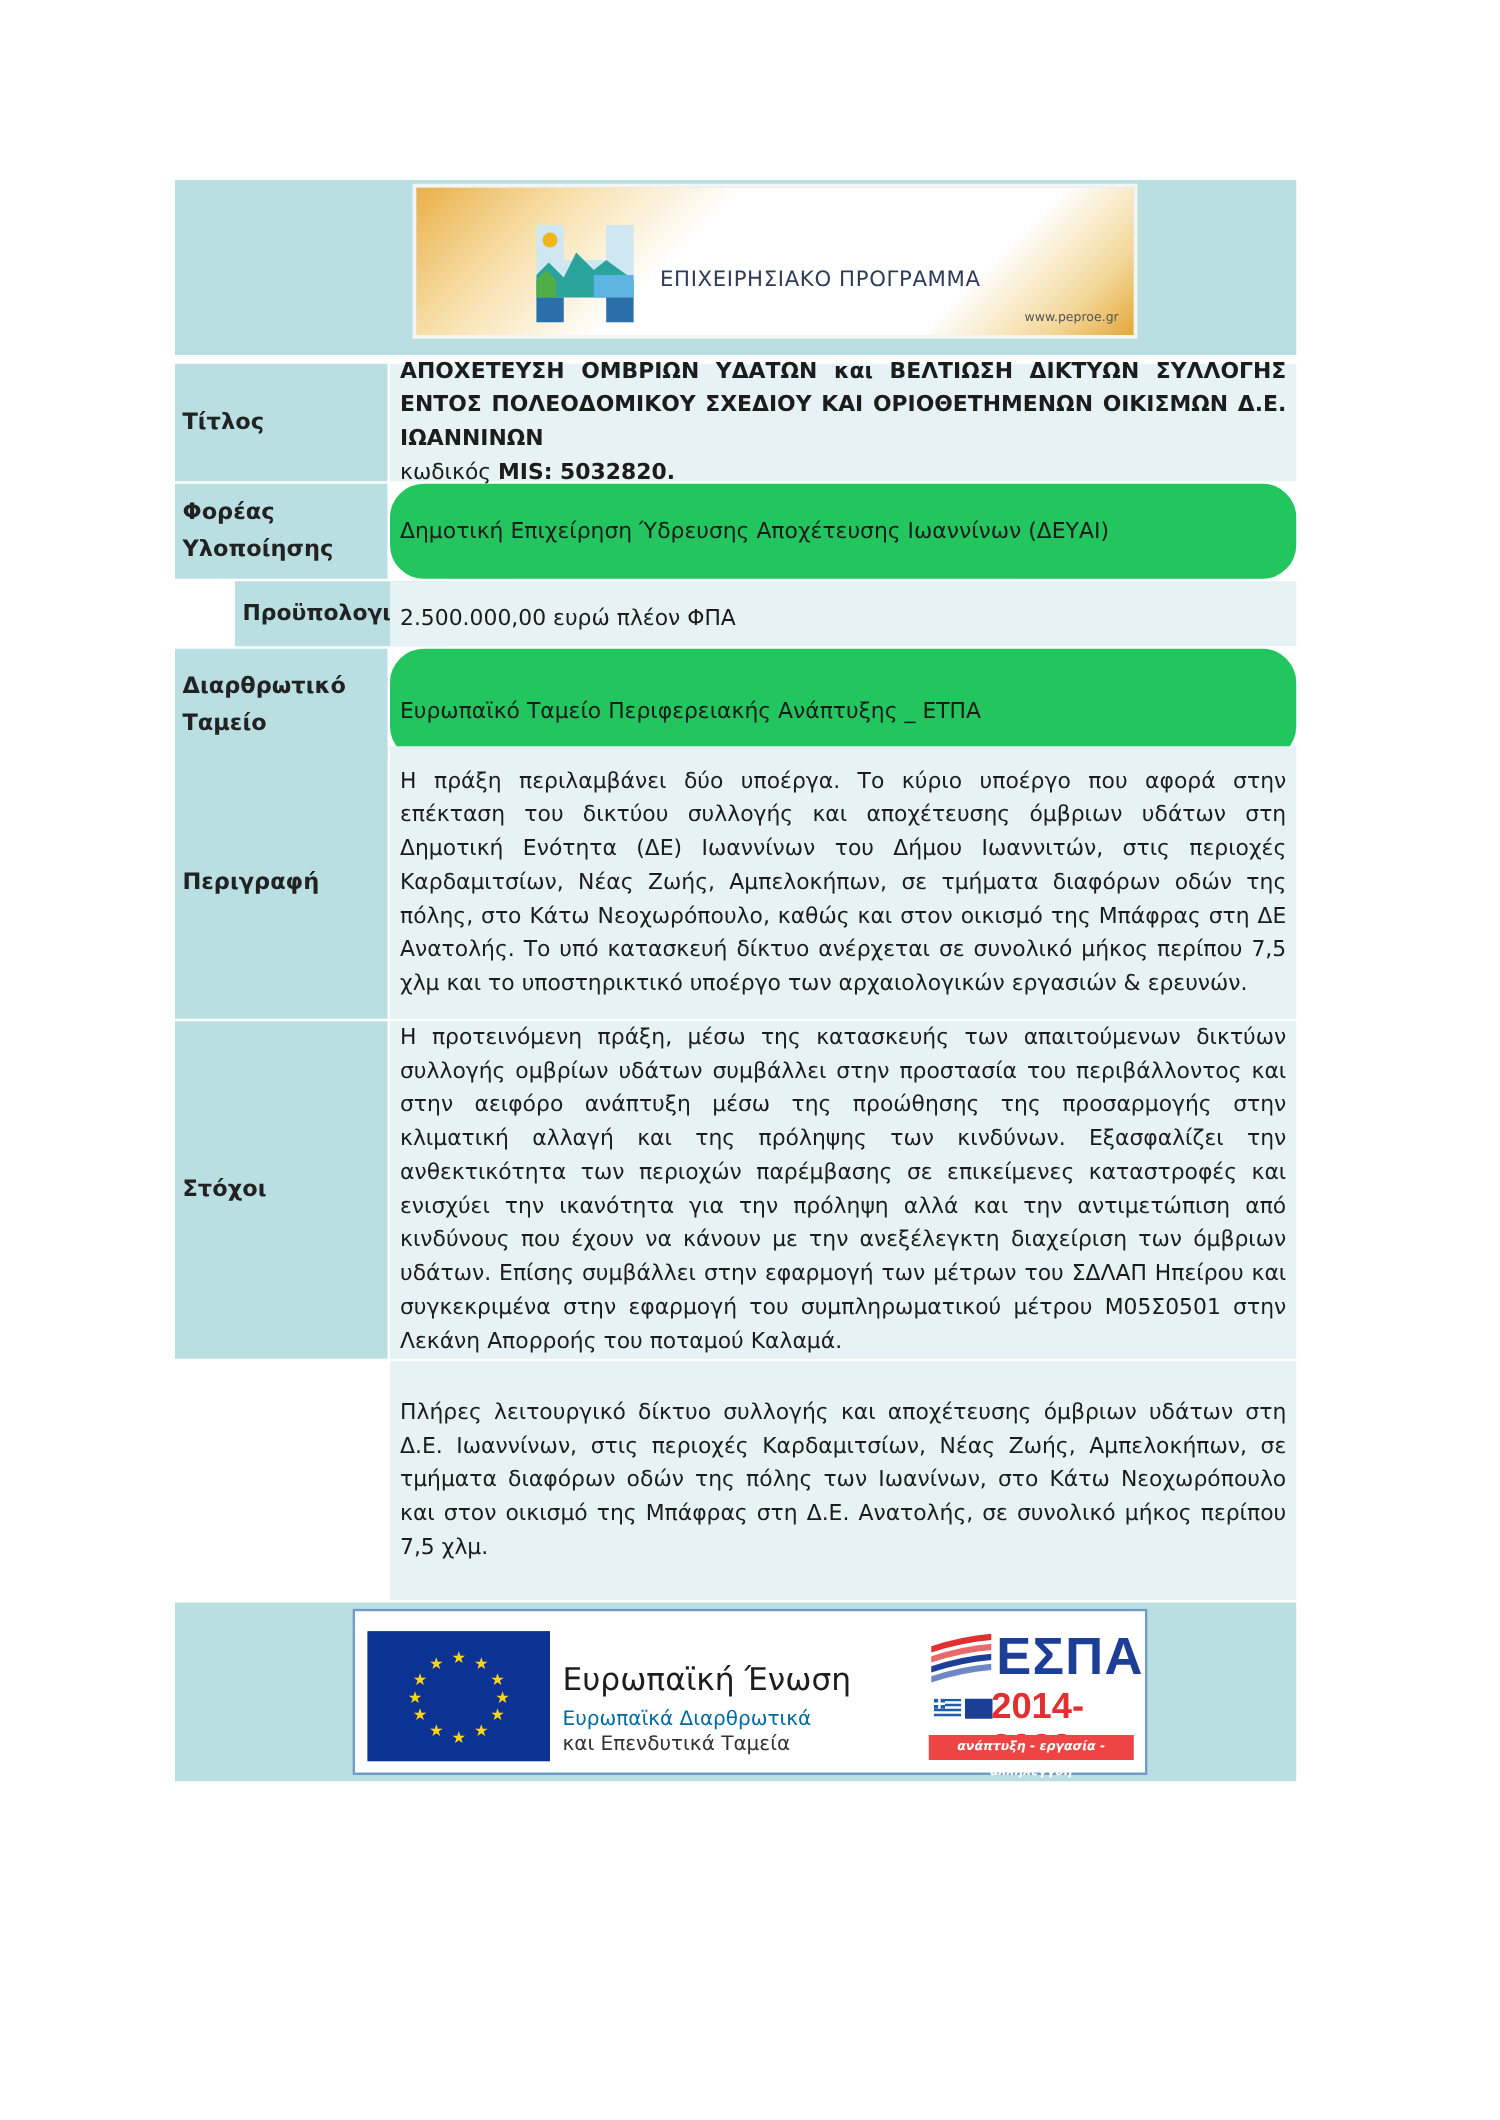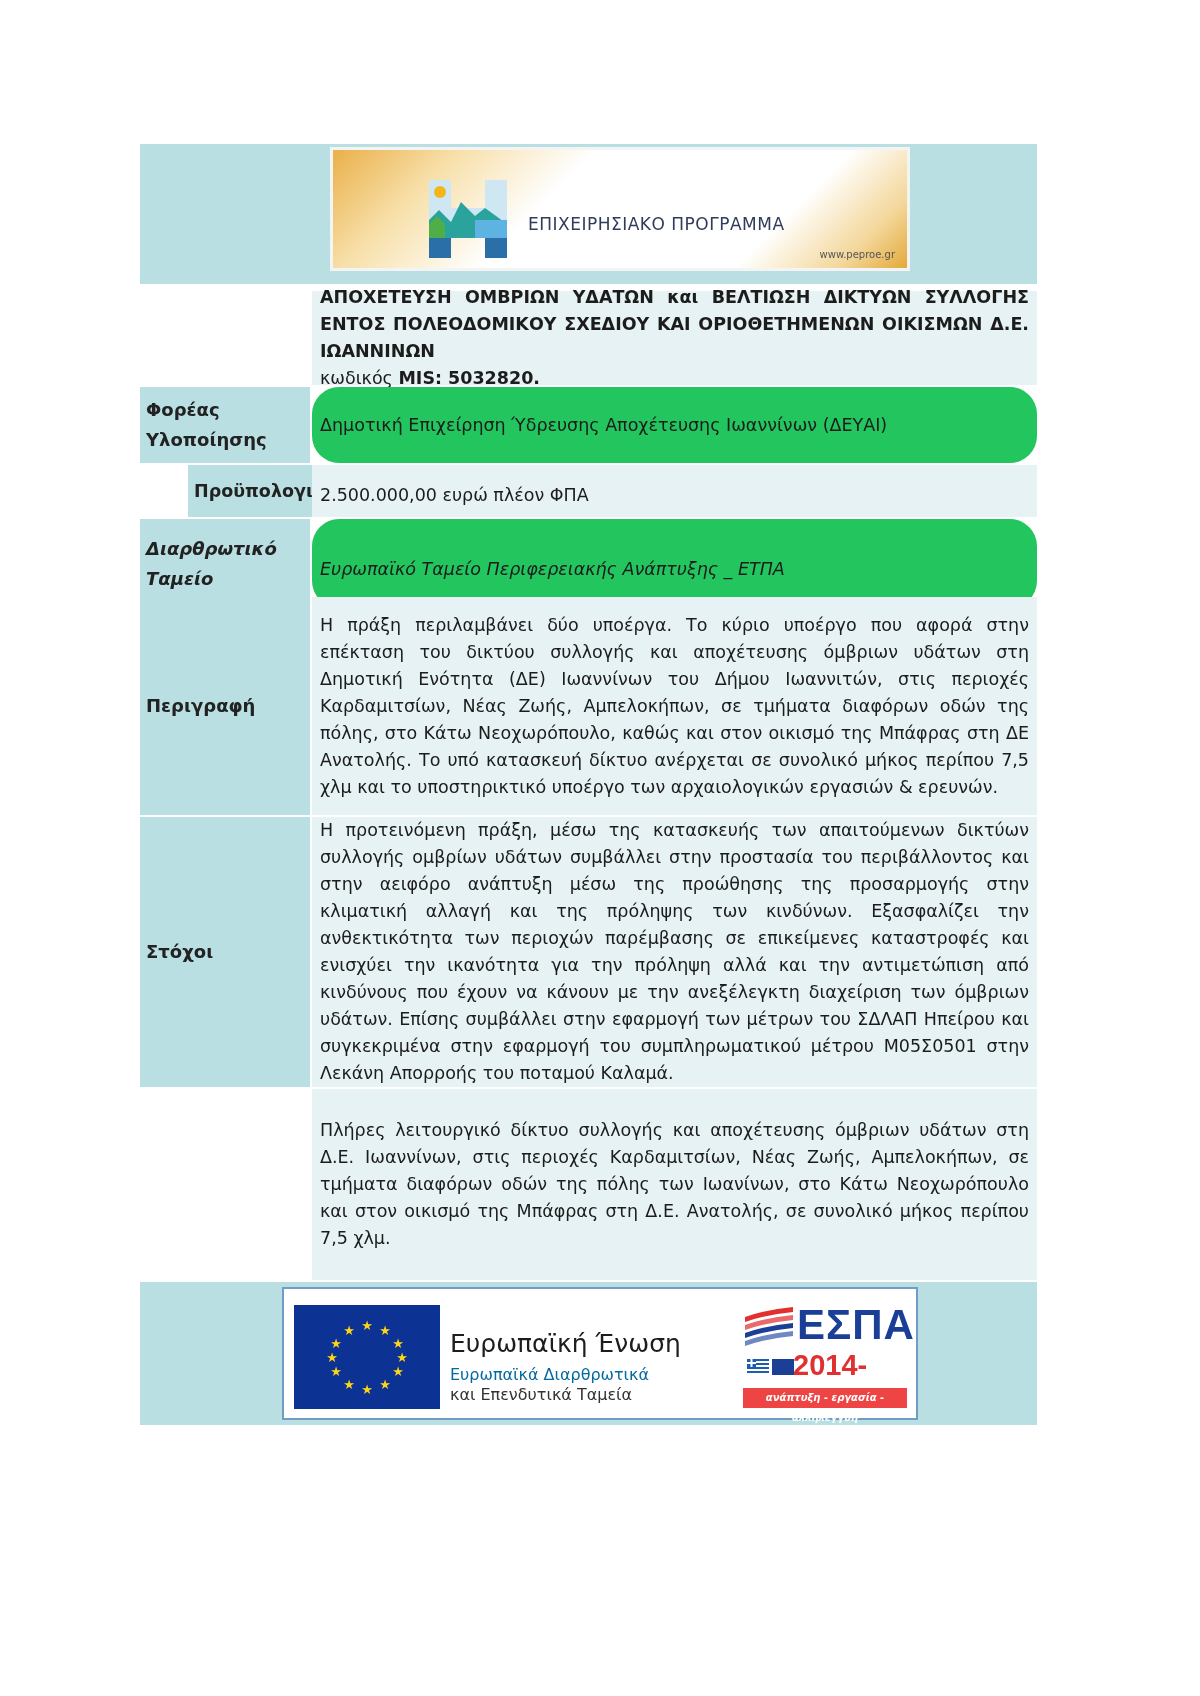--- a/index.html
+++ b/index.html
@@ -60,20 +60,21 @@
         <polygon points="46,40 78,40 78,58 46,58" fill="#5db3e1"></polygon>
         <rect x="0" y="58" width="22" height="20" fill="#2a6fa8"></rect>
         <rect x="56" y="58" width="22" height="20" fill="#2a6fa8"></rect>
       </svg>
       <div class="prog-line1">ΕΠΙΧΕΙΡΗΣΙΑΚΟ ΠΡΟΓΡΑΜΜΑ</div>
       <div class="prog-url">www.peproe.gr</div>
     </div>
   </div>
 
   <div class="row" style="top:147px; height:94px;">
+    <div class="label">Τίτλος</div>
     <div class="value">
       <p>
         <span class="title-bold">ΑΠΟΧΕΤΕΥΣΗ ΟΜΒΡΙΩΝ ΥΔΑΤΩΝ και ΒΕΛΤΙΩΣΗ ΔΙΚΤΥΩΝ ΣΥΛΛΟΓΗΣ ΕΝΤΟΣ ΠΟΛΕΟΔΟΜΙΚΟΥ ΣΧΕΔΙΟΥ ΚΑΙ ΟΡΙΟΘΕΤΗΜΕΝΩΝ ΟΙΚΙΣΜΩΝ Δ.Ε. ΙΩΑΝΝΙΝΩΝ</span><br>
         <span>κωδικός </span><span class="title-bold">MIS: 5032820.</span>
       </p>
     </div>
   </div>
 
   <div class="row" style="top:243px; height:76px;">
     <div class="label">Φορέας Υλοποίησης</div>
@@ -82,21 +83,21 @@
       </div>
   </div>
 
   <div class="row" style="top:321px; height:52px;">
     <div class="label" style="font-size:17.5px;margin-left:48px;">Προϋπολογισμός</div>
     <div class="value">
         <p style="padding-top:8px;">2.500.000,00 ευρώ πλέον ΦΠΑ</p>
       </div>
   </div>
 
-  <div class="row" style="top:375px; height:89px;font-style:italic;">
+  <div class="row" style="top:375px; height:89px;">
     <div class="label">Διαρθρωτικό Ταμείο</div>
     <div class="value alt">
         <p style="padding-top:12px;">Ευρωπαϊκό Ταμείο Περιφερειακής Ανάπτυξης _ ΕΤΠΑ</p>
       </div>
   </div>
 
   <div class="row" style="top:453px; height:218px;">
     <div class="label">Περιγραφή</div>
     <div class="value">
         <p>Η πράξη περιλαμβάνει δύο υποέργα. Το κύριο υποέργο που αφορά στην επέκταση του δικτύου συλλογής και αποχέτευσης όμβριων υδάτων στη Δημοτική Ενότητα (ΔΕ) Ιωαννίνων του Δήμου Ιωαννιτών, στις περιοχές Καρδαμιτσίων, Νέας Ζωής, Αμπελοκήπων, σε τμήματα διαφόρων οδών της πόλης, στο Κάτω Νεοχωρόπουλο, καθώς και στον οικισμό της Μπάφρας στη ΔΕ Ανατολής. Το υπό κατασκευή δίκτυο ανέρχεται σε συνολικό μήκος περίπου 7,5 χλμ και το υποστηρικτικό υποέργο των αρχαιολογικών εργασιών &amp; ερευνών.</p>

